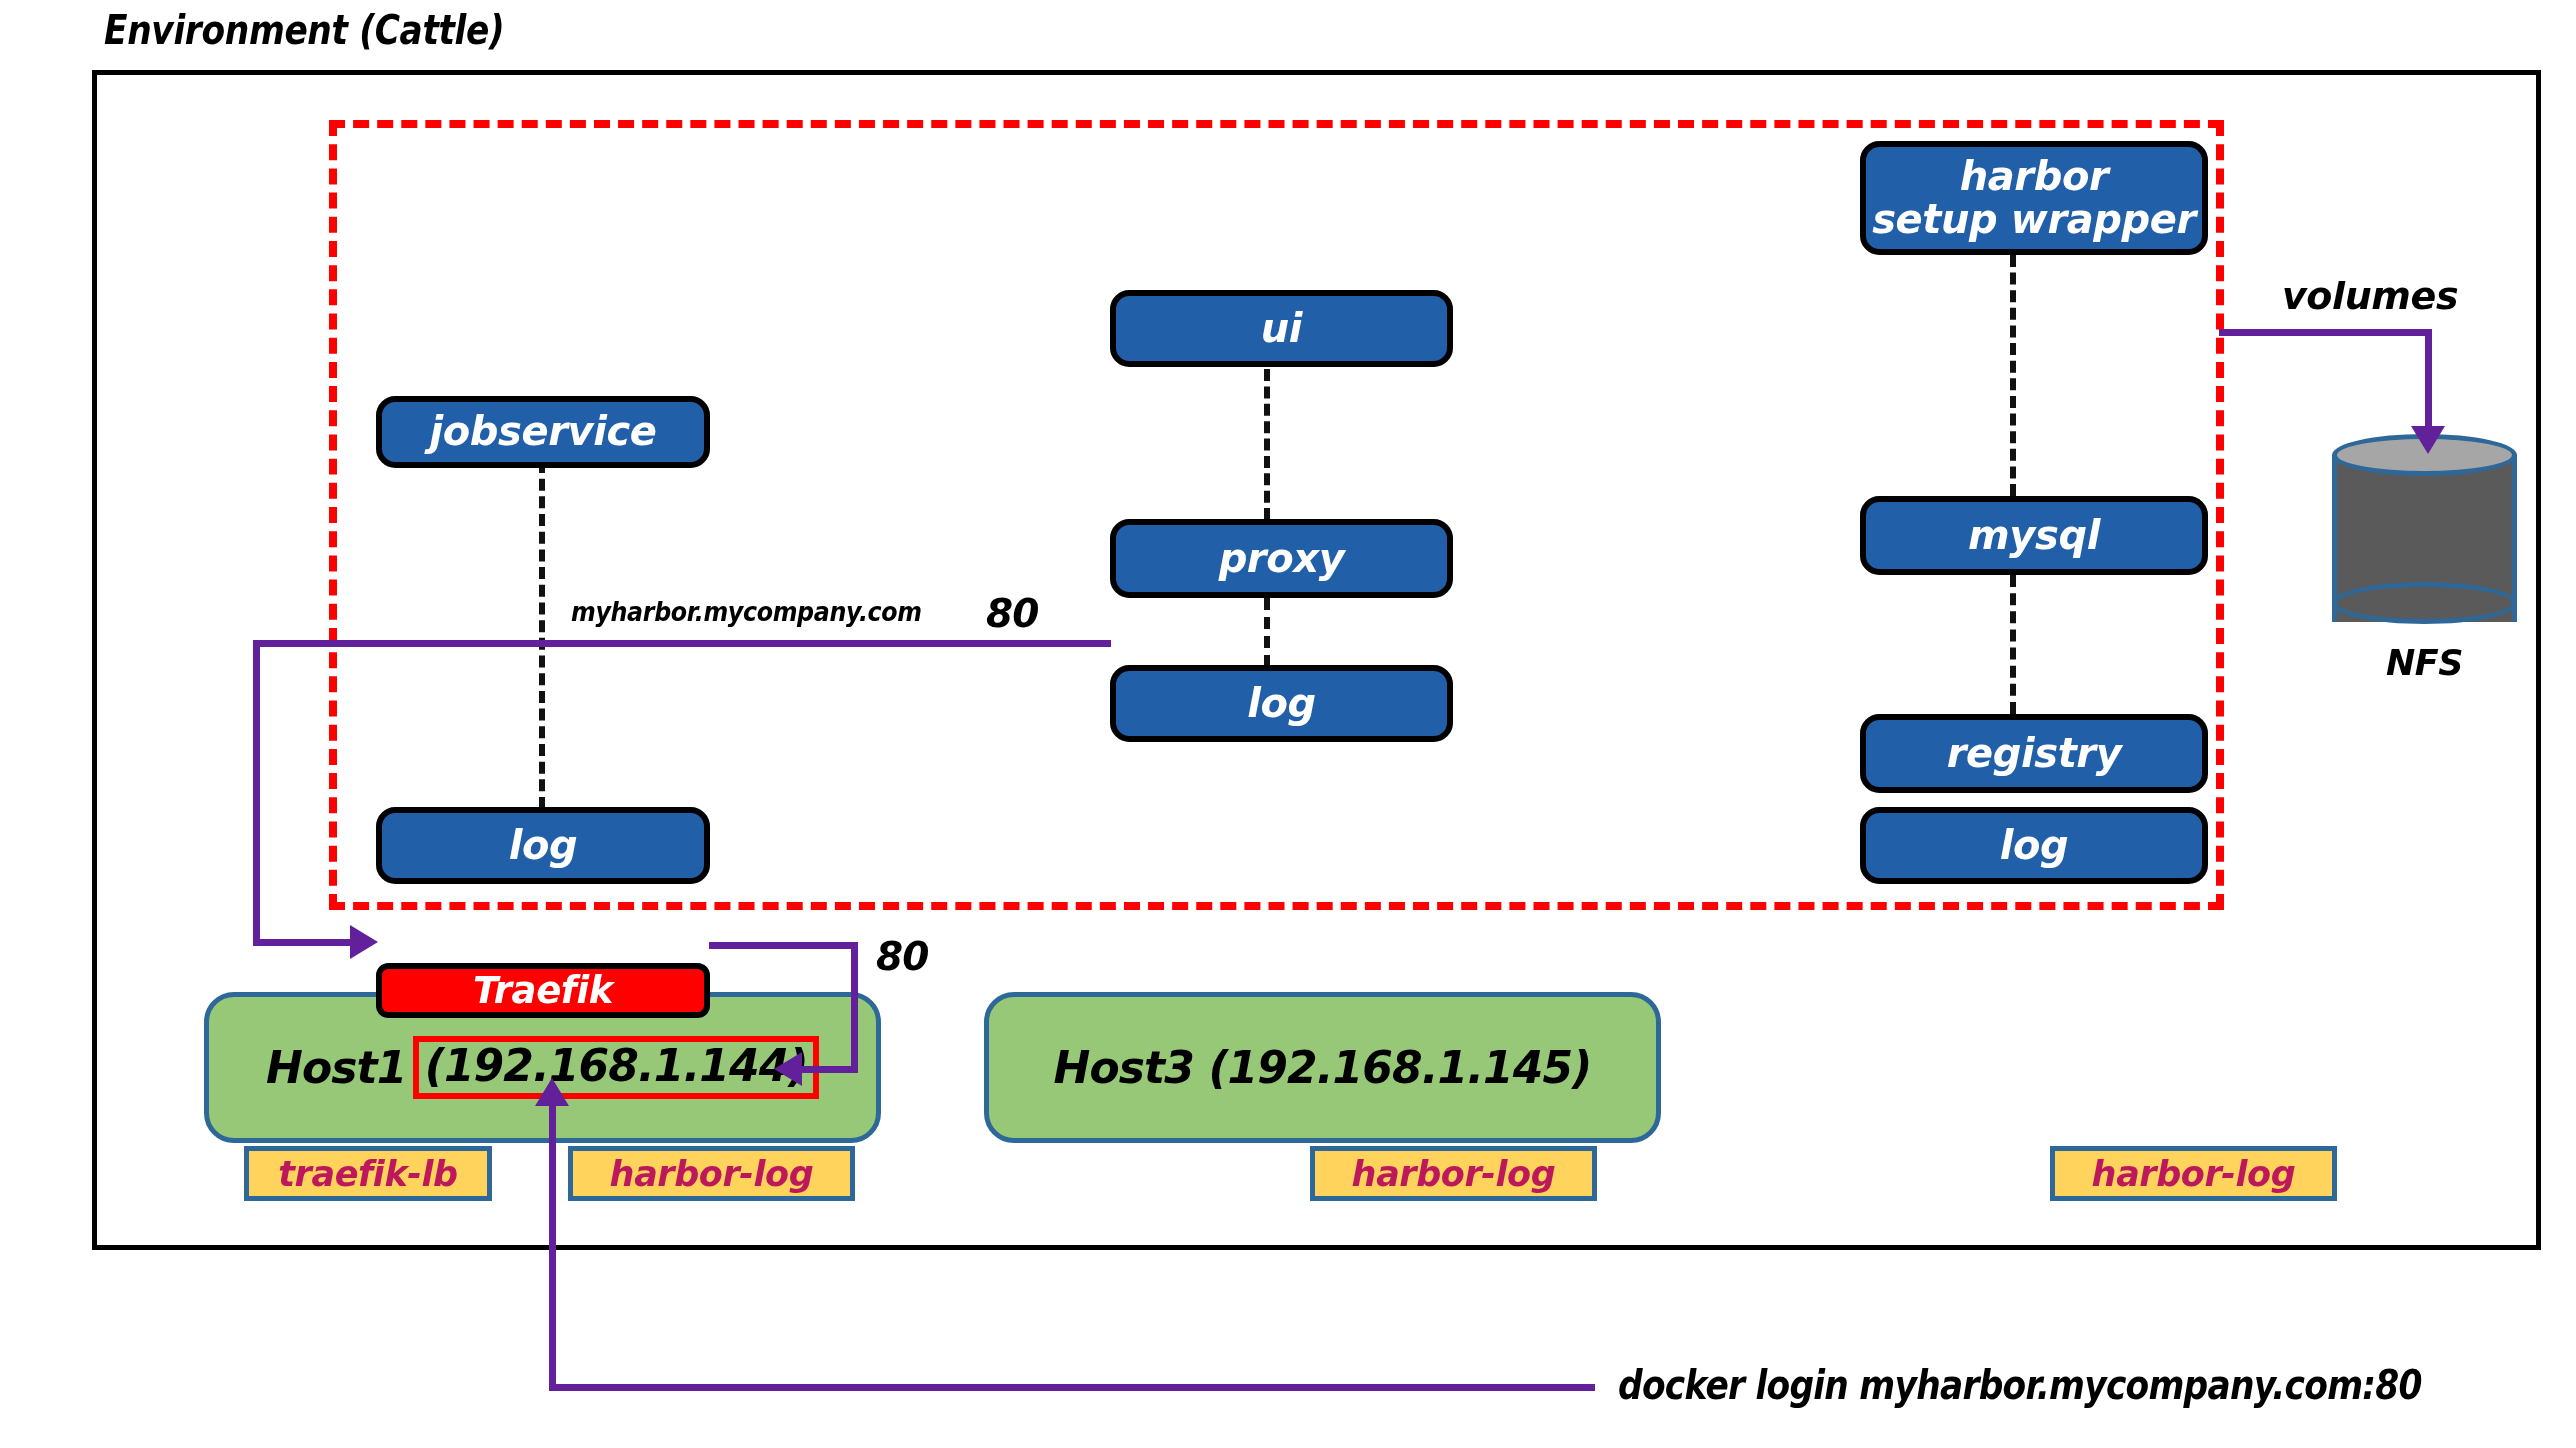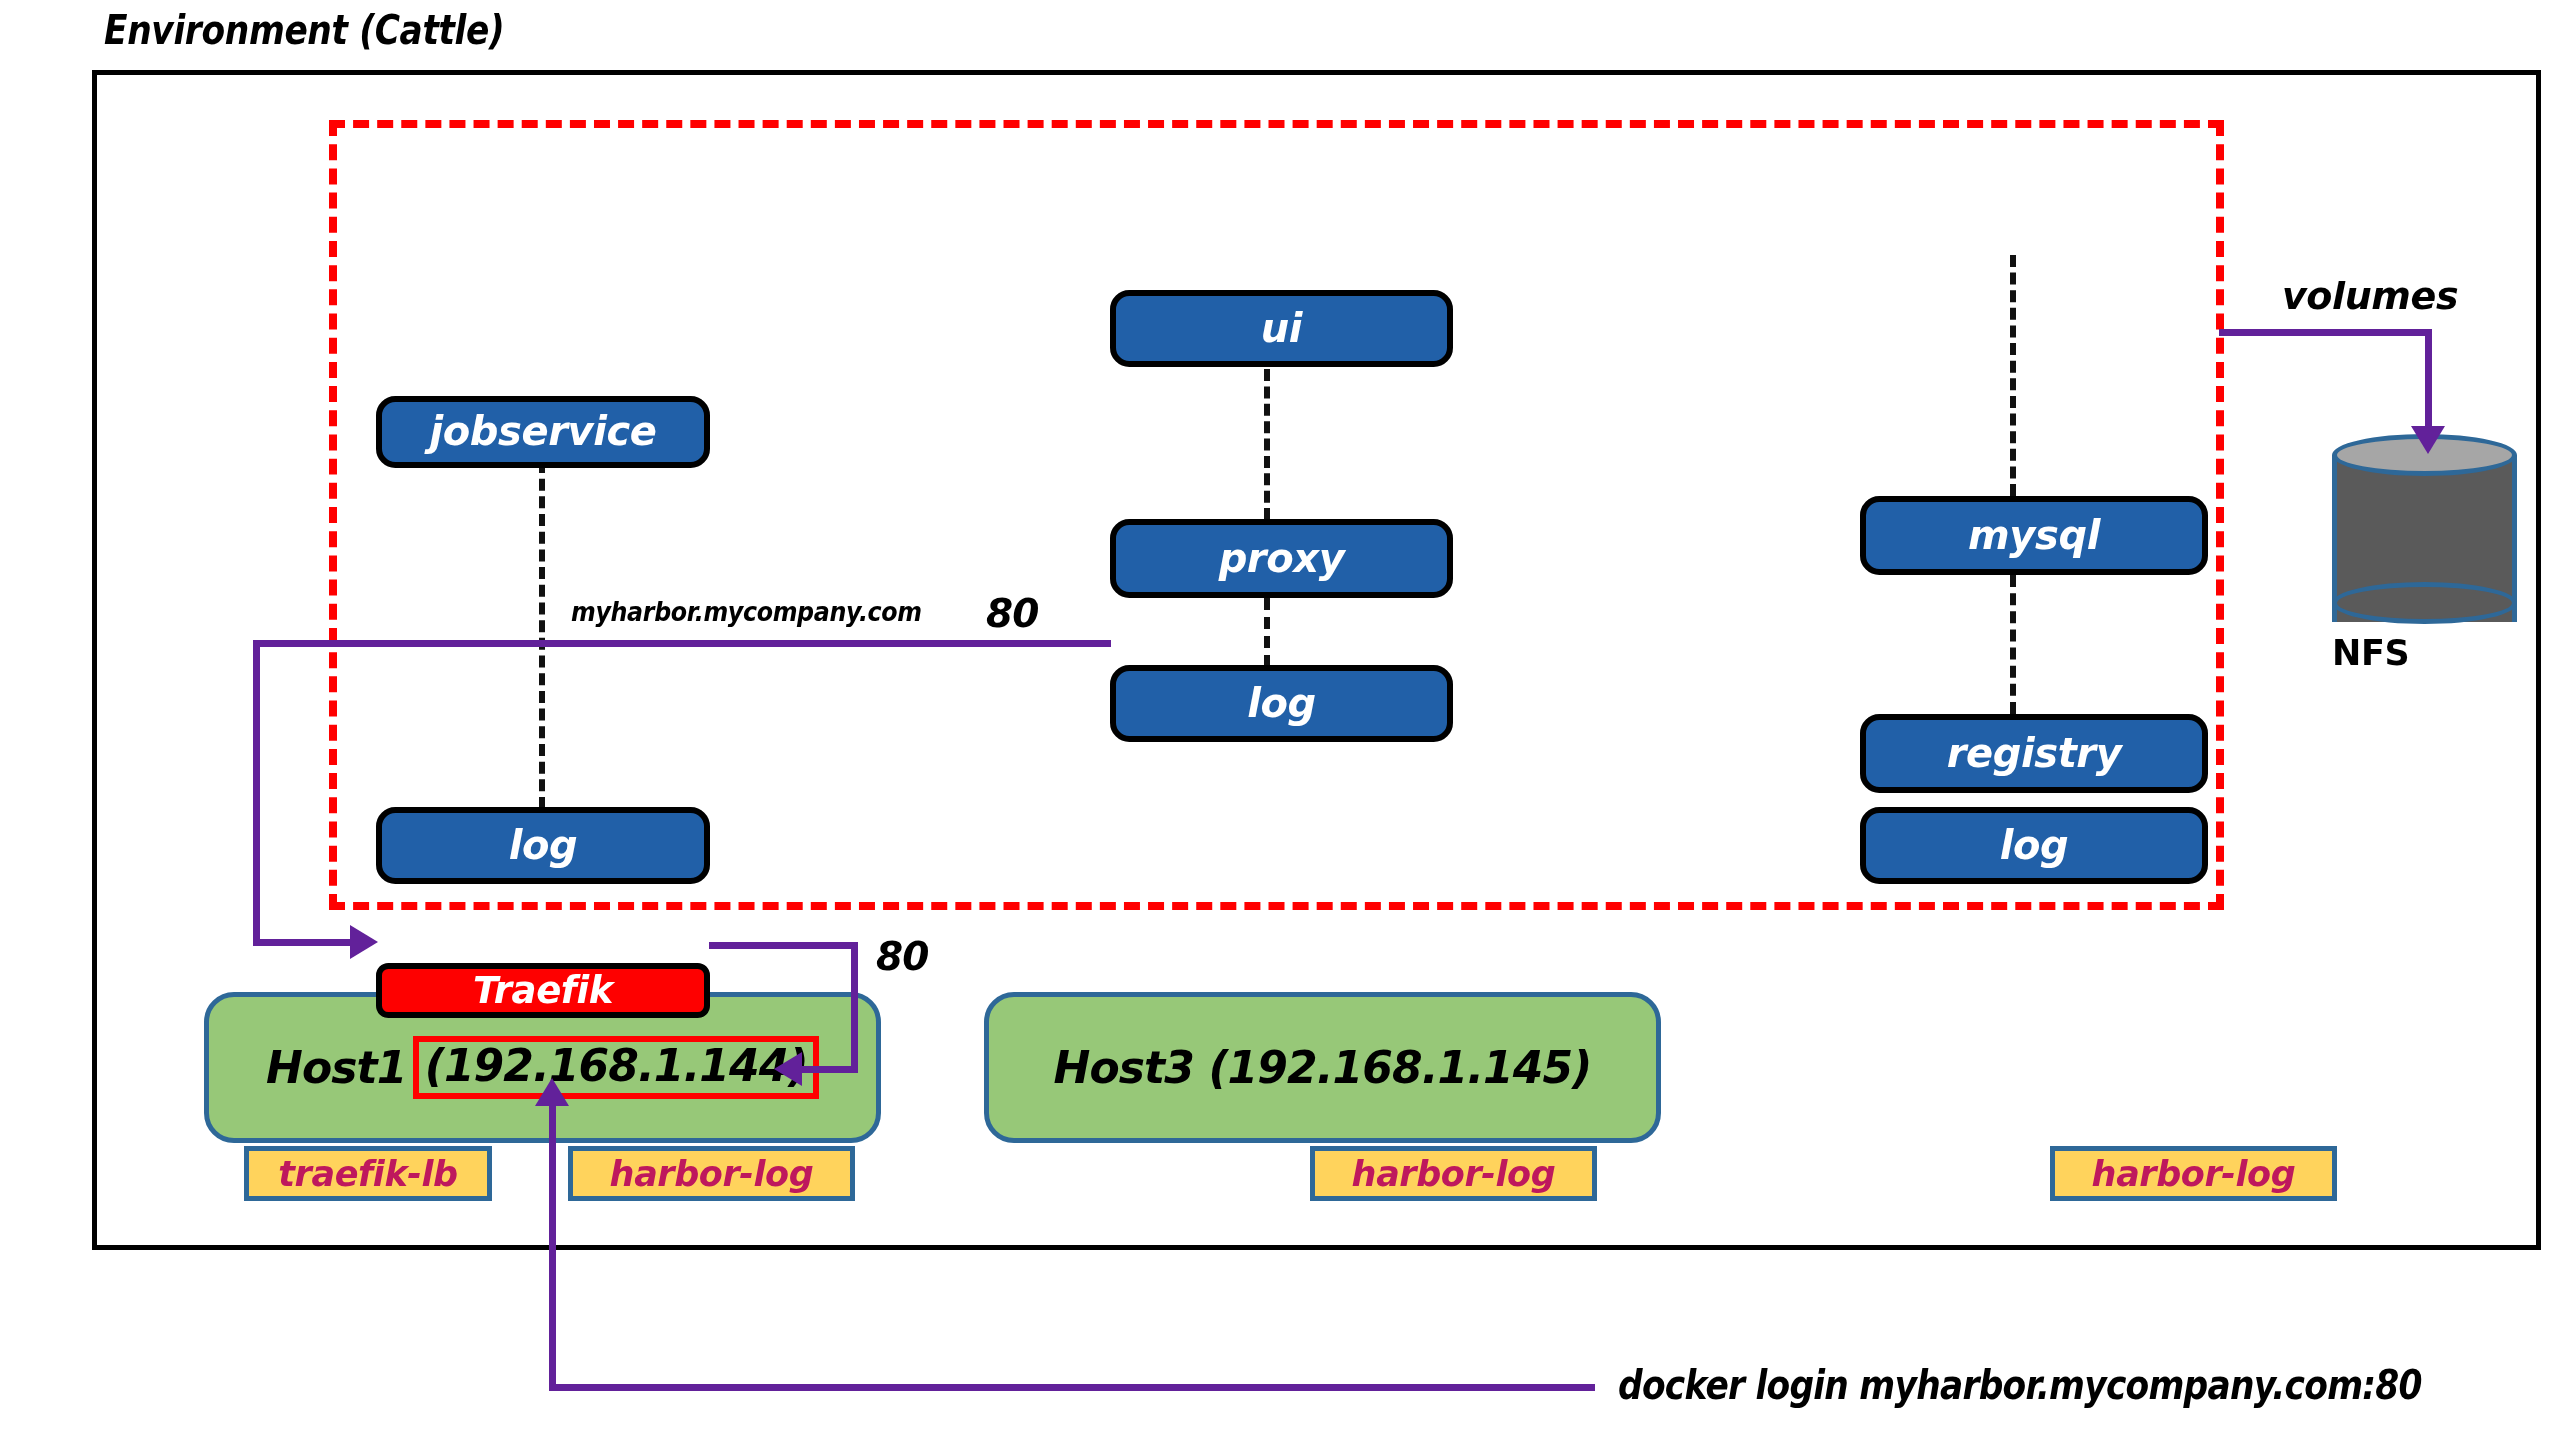--- a/index.html
+++ b/index.html
@@ -150,25 +150,26 @@
     position: absolute;
     left: 0; top: 0;
     width: 100%; height: 42px;
     border: 5.3px solid #2e6898;
     border-radius: 50%;
     background: #a6a6a6;
     box-sizing: border-box;
   }
   .cyl-caption {
     position: absolute;
-    left: 0; top: 199px;
+    left: 0; top: 209px;
     width: 100%;
-    text-align: left;
+    text-align: center;
     font-size: 35px;
     font-weight: bold;
+    font-style: italic;
     color: #000000;
     letter-spacing: -0.4px;
   }
 
   
   .vdash {
     width: 0;
     border-left: 6.2px dashed #111111;
     z-index: 2;
   }
@@ -259,20 +260,24 @@
   </div>
 
   <div class="abs svc" style="left:1110px; top:519px; width:343px; height:79px;">
     <span>proxy</span>
   </div>
 
   <div class="abs svc" style="left:1110px; top:665px; width:343px; height:77px;">
     <span>log</span>
   </div>
 
+  <div class="abs svc" style="left:1860px; top:141px; width:348px; height:114px; flex-direction:column;">
+    <span>harbor</span>
+    <span>setup wrapper</span>
+  </div>
 
   <div class="abs svc" style="left:1860px; top:496px; width:348px; height:79px;">
     <span>mysql</span>
   </div>
 
   <div class="abs svc" style="left:1860px; top:714px; width:348px; height:79px;">
     <span>registry</span>
   </div>
 
   <div class="abs svc" style="left:1860px; top:807px; width:348px; height:77px;">

